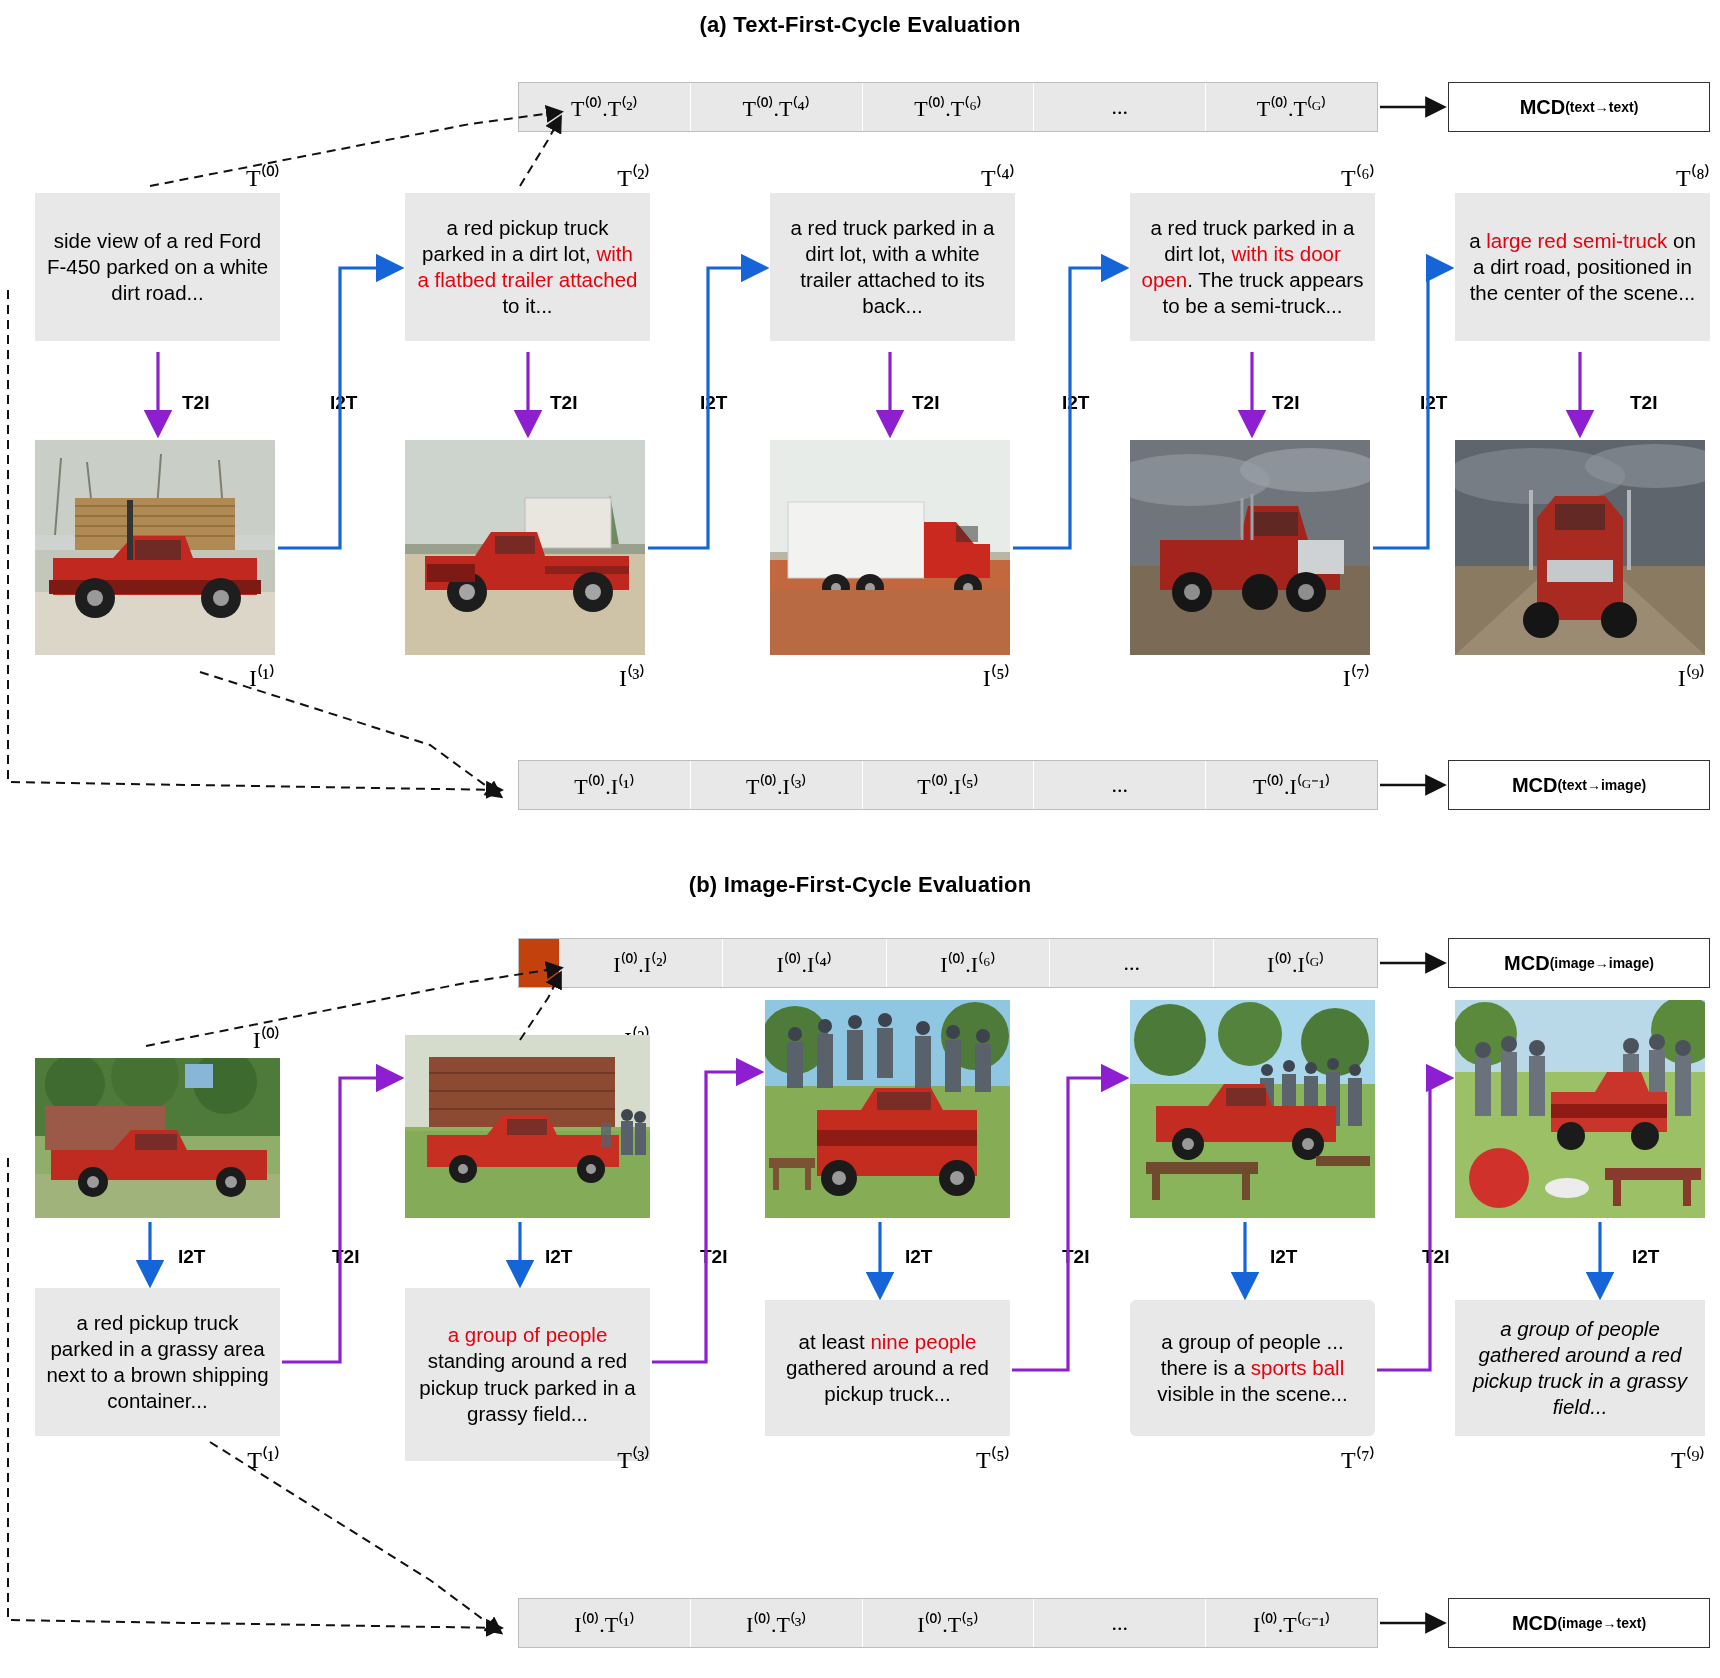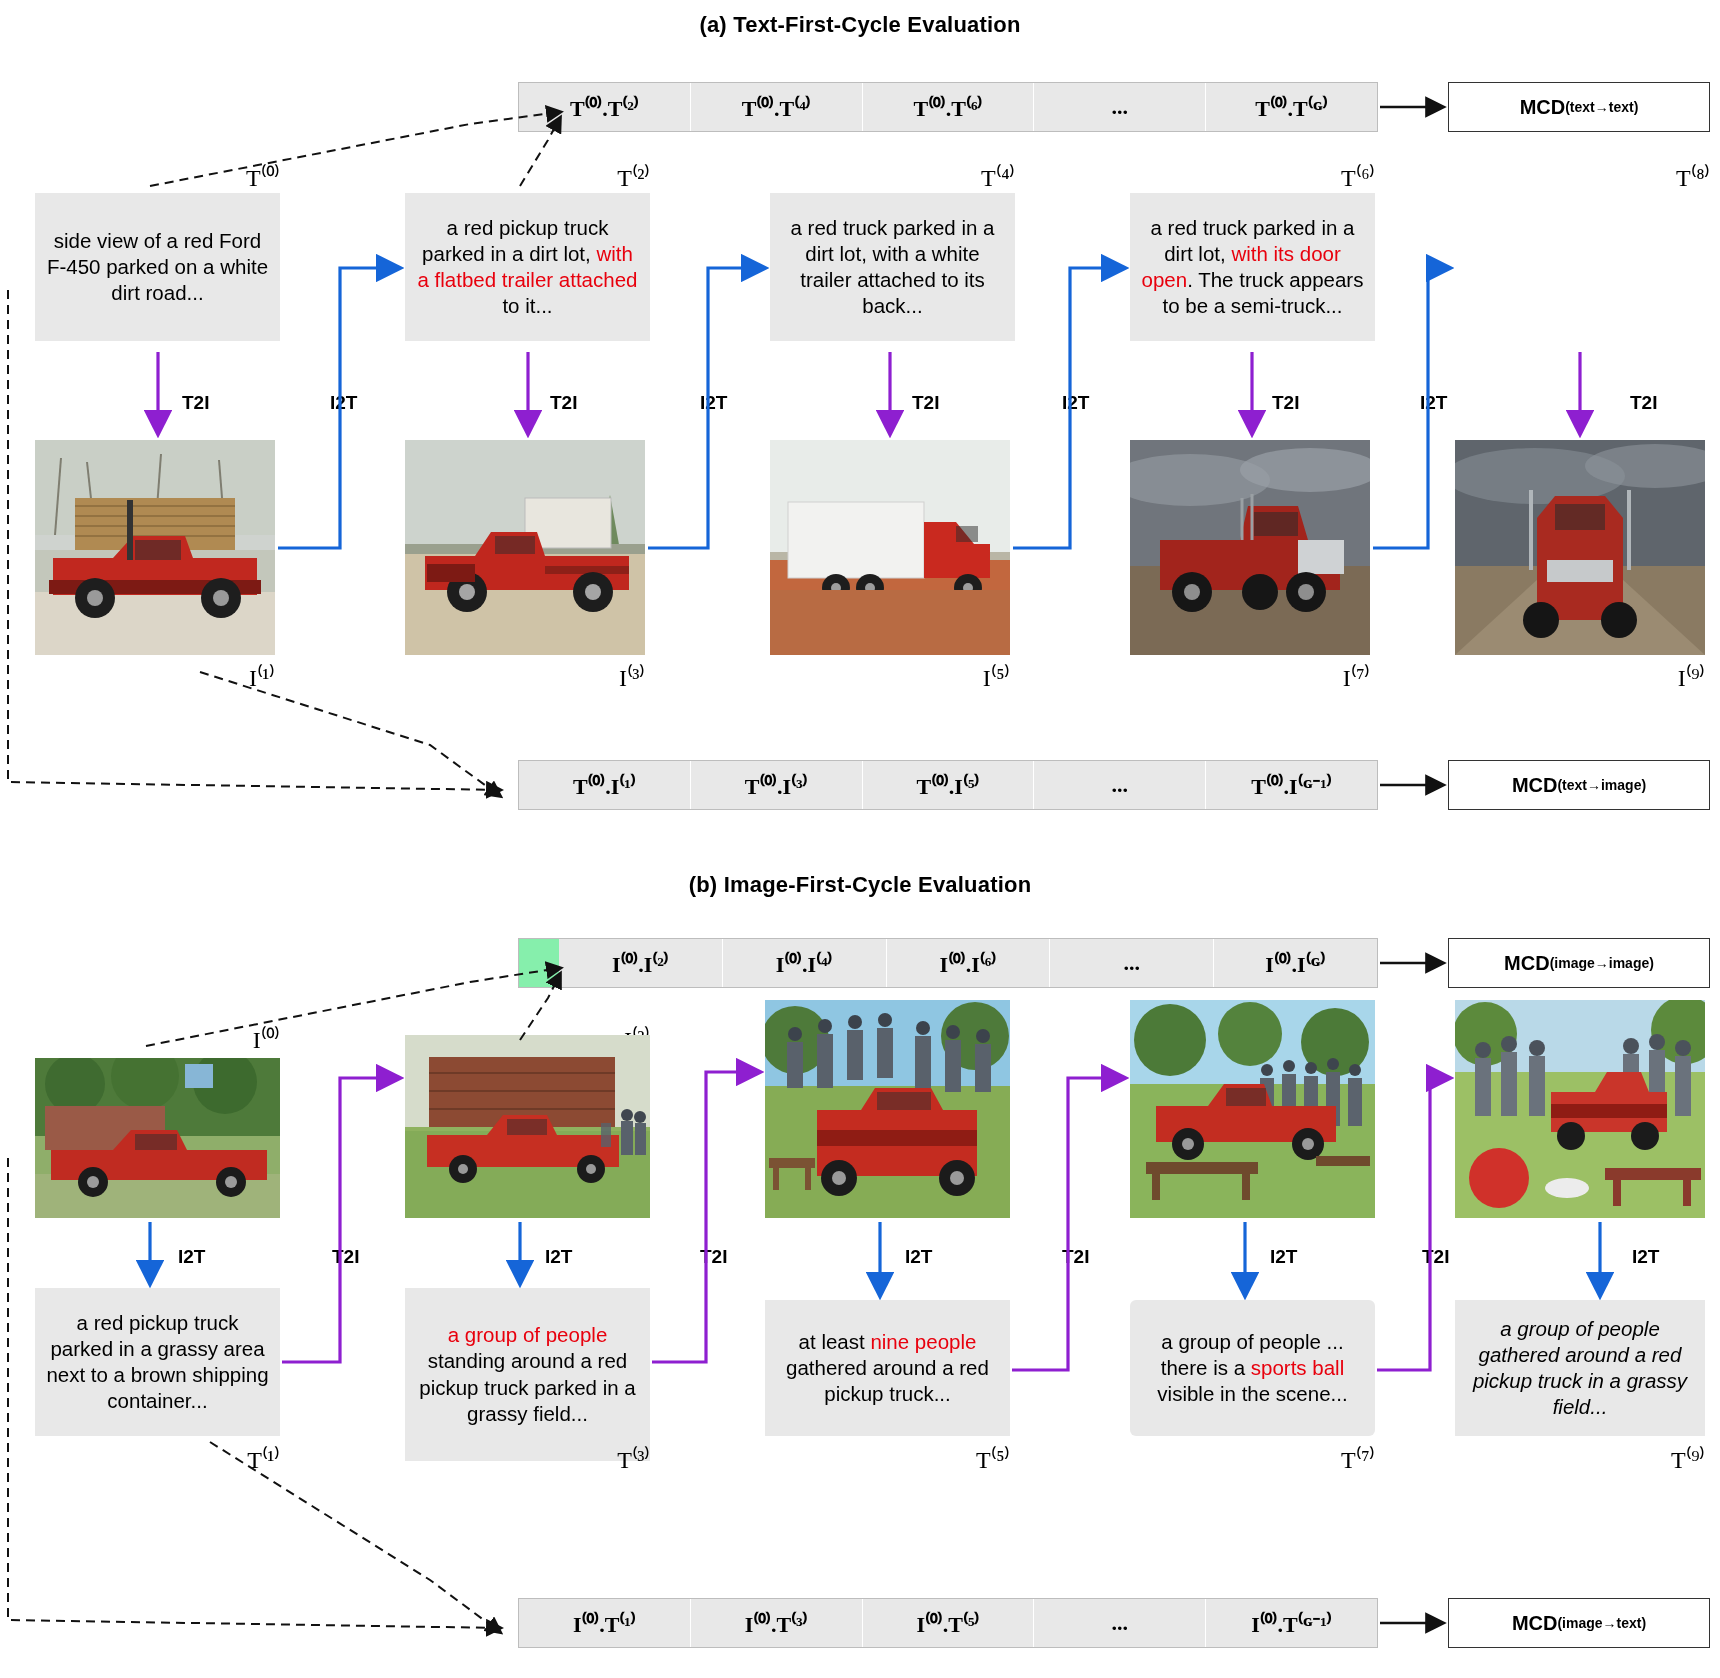--- a/index.html
+++ b/index.html
@@ -2,21 +2,21 @@
 <html><head>
 <meta charset="utf-8">
 <style>
   html,body{margin:0;padding:0;background:#fff;}
   body{width:1720px;height:1678px;font-family:"Liberation Sans", sans-serif;color:#000;position:relative;overflow:hidden;}
   .page{position:relative;width:1720px;height:1678px;}
 
   .sect-title{position:absolute;width:100%;text-align:center;font-size:22px;font-weight:bold;letter-spacing:.2px;}
 
   
-  .strip{position:absolute;height:50px;display:flex;background:#86efac;border:1px solid #bdbdbd;box-sizing:border-box;font-weight:bold;}
+  .strip{position:absolute;height:50px;display:flex;background:#c2410c;border:1px solid #bdbdbd;box-sizing:border-box;}
   .strip .cell{flex:1;border-right:1px solid #ffffff;display:flex;align-items:center;justify-content:center;font-family:"Liberation Serif", serif;font-size:22px;background:#e8e8e8;}
   .strip .cell:last-child{border-right:none;}
   .mcdbox{position:absolute;height:50px;border:1.5px solid #333;background:#fff;display:flex;align-items:center;justify-content:center;padding:0 10px;box-sizing:border-box;font-size:20px;font-weight:bold;}
   .mcdbox sub{font-size:14px;font-weight:bold;text-align:center;}
 
   
   .tbox{position:absolute;background:#e8e8e8;box-sizing:border-box;padding:8px 10px;font-size:20.5px;line-height:1.28;text-align:center;display:flex;align-items:center;justify-content:center;}
   .tbox .hl{color:#e8000d;}
 
   
@@ -60,20 +60,23 @@
       <span id="a-t0"><span>side view of a red Ford F-450 parked on a white dirt road...</span></span>
     </div>
   <div class="tbox" style="left:405px;top:193px;width:245px;height:148px;">
       <span id="a-t1"><span>a red pickup truck parked in a dirt lot, </span><span class="hl">with a flatbed trailer attached</span><span> to it...</span></span>
     </div>
   <div class="tbox" style="left:770px;top:193px;width:245px;height:148px;">
       <span id="a-t2"><span>a red truck parked in a dirt lot, with a white trailer attached to its back...</span></span>
     </div>
   <div class="tbox" style="left:1130px;top:193px;width:245px;height:148px;">
       <span id="a-t3"><span>a red truck parked in a dirt lot, </span><span class="hl">with its door open</span><span>. The truck appears to be a semi-truck...</span></span>
+    </div>
+  <div class="tbox" style="left:1455px;top:193px;width:255px;height:148px;">
+      <span id="a-t4"><span>a </span><span class="hl">large red semi-truck</span><span> on a dirt road, positioned in the center of the scene...</span></span>
     </div>
 
   <div class="acap" style="left:182px;top:392px;">T2I</div>
   <div class="acap" style="left:330px;top:392px;">I2T</div>
   <div class="acap" style="left:550px;top:392px;">T2I</div>
   <div class="acap" style="left:700px;top:392px;">I2T</div>
   <div class="acap" style="left:912px;top:392px;">T2I</div>
   <div class="acap" style="left:1062px;top:392px;">I2T</div>
   <div class="acap" style="left:1272px;top:392px;">T2I</div>
   <div class="acap" style="left:1420px;top:392px;">I2T</div>

